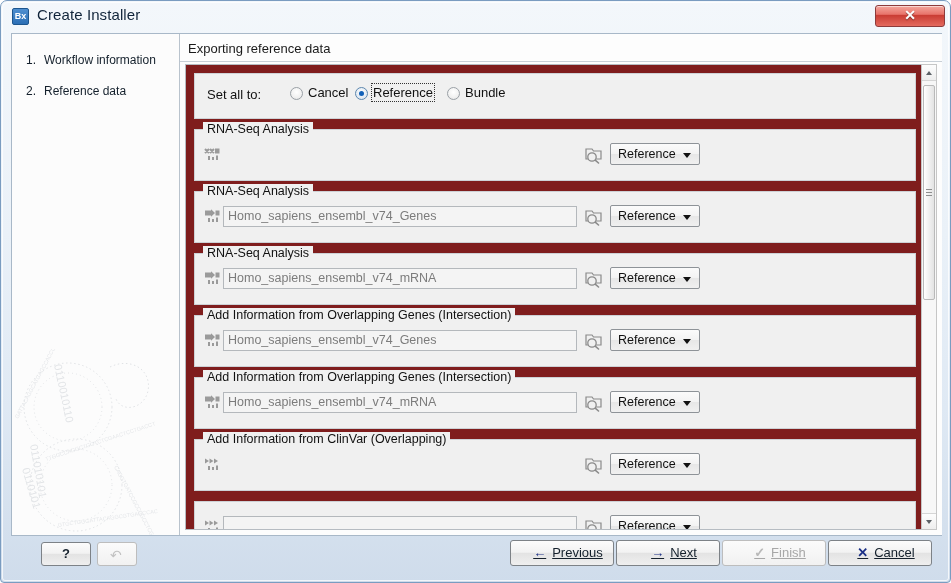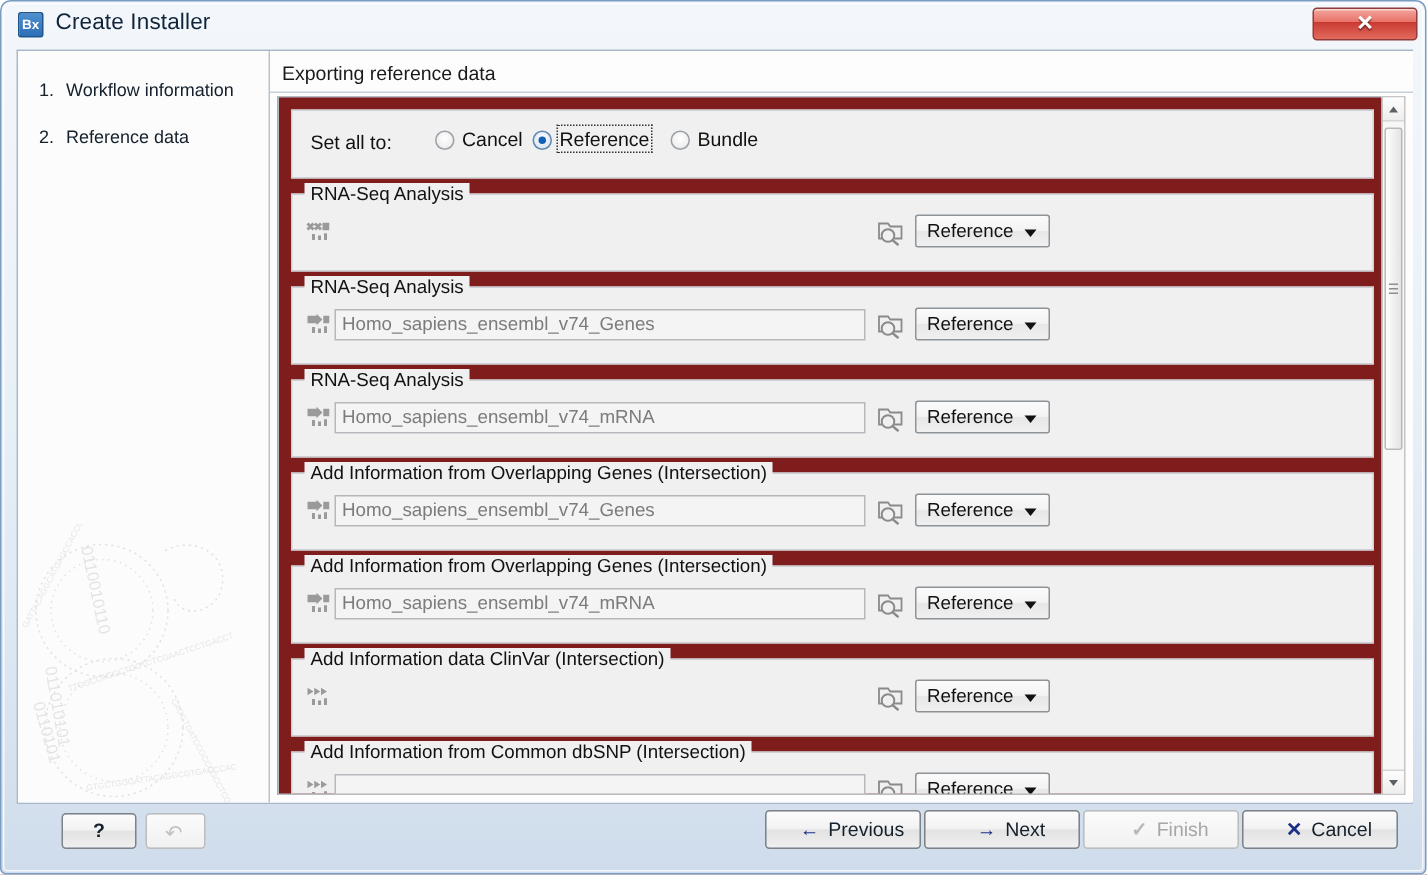--- a/index.html
+++ b/index.html
@@ -268,21 +268,21 @@
   #btn-help { left: 40px; top: 7px; width: 50px; height: 24px; line-height:22px; font-weight:bold;}
   #btn-undo { left: 96px; top: 7px; width: 40px; height: 24px; }
   #btn-undo .arrow {
     position:absolute; left:12px; top:4px; font-size:14px; color:#c2c2c2;
   }
   #btn-prev { left: 509px; top: 5px; width: 104px; height: 26px; }
   #btn-next { left: 615px; top: 5px; width: 104px; height: 26px; }
   #btn-finish { left: 721px; top: 5px; width: 104px; height: 26px; }
   #btn-cancel { left: 827px; top: 5px; width: 104px; height: 26px; }
   .btn .inner {
-    position:absolute; left:12px; right:0; top:4px;
+    position:absolute; left:12px; right:0; top:4px;text-decoration:underline;
   }
   .btn .gl { color:#1a2f86; font-weight:bold; margin-right:6px; }
   .btn.disabled .gl { color:#b9b9b9; }
 </style>
 </head>
 <body>
 
 <div id="window">
 
   <div id="titlebar">
@@ -442,41 +442,40 @@
                     <path d="M2 5 H8 L9.5 7 H17 V15 H2 Z" fill="none" stroke="#8a8a8a" stroke-width="1.2"></path>
                     <circle cx="8" cy="13" r="4.2" fill="#f0f0f0" stroke="#8a8a8a" stroke-width="1.3"></circle>
                     <path d="M11.2 16.2 L14.5 19" stroke="#8a8a8a" stroke-width="1.6" stroke-linecap="round"></path>
                   </svg></div>
                 <div class="combo">
                   <span class="ctext">Reference</span>
                   <span class="carrow"></span>
                 </div>
               </div>
               <div class="refgroup">
-                <div class="legend">Add Information data ClinVar (Intersection)</div>
+                <div class="legend">Add Information from ClinVar (Overlapping)</div>
                 <div class="tkicon"><svg viewBox="0 0 17 14" width="17" height="14">
                     <path d="M1 1.5 L5 4 L1 6.5 Z" fill="#9a9a9a"></path>
                     <path d="M5.5 1.5 L9.5 4 L5.5 6.5 Z" fill="#9a9a9a"></path>
                     <path d="M10 1.5 L14 4 L10 6.5 Z" fill="#9a9a9a"></path>
                     <rect x="4" y="9" width="2" height="4" fill="#9a9a9a"></rect>
                     <rect x="8" y="10" width="2" height="3" fill="#9a9a9a"></rect>
                     <rect x="12" y="8.5" width="2" height="4.5" fill="#9a9a9a"></rect>
                   </svg></div>
                 <div class="browse"><svg viewBox="0 0 20 20" width="20" height="20">
                     <path d="M2 5 H8 L9.5 7 H17 V15 H2 Z" fill="none" stroke="#8a8a8a" stroke-width="1.2"></path>
                     <circle cx="8" cy="13" r="4.2" fill="#f0f0f0" stroke="#8a8a8a" stroke-width="1.3"></circle>
                     <path d="M11.2 16.2 L14.5 19" stroke="#8a8a8a" stroke-width="1.6" stroke-linecap="round"></path>
                   </svg></div>
                 <div class="combo">
                   <span class="ctext">Reference</span>
                   <span class="carrow"></span>
                 </div>
               </div>
               <div class="refgroup">
-                <div class="legend">Add Information from Common dbSNP (Intersection)</div>
                 <div class="tkicon"><svg viewBox="0 0 17 14" width="17" height="14">
                     <path d="M1 1.5 L5 4 L1 6.5 Z" fill="#9a9a9a"></path>
                     <path d="M5.5 1.5 L9.5 4 L5.5 6.5 Z" fill="#9a9a9a"></path>
                     <path d="M10 1.5 L14 4 L10 6.5 Z" fill="#9a9a9a"></path>
                     <rect x="4" y="9" width="2" height="4" fill="#9a9a9a"></rect>
                     <rect x="8" y="10" width="2" height="3" fill="#9a9a9a"></rect>
                     <rect x="12" y="8.5" width="2" height="4.5" fill="#9a9a9a"></rect>
                   </svg></div>
                 <div class="field"></div>
                 <div class="browse"><svg viewBox="0 0 20 20" width="20" height="20">

